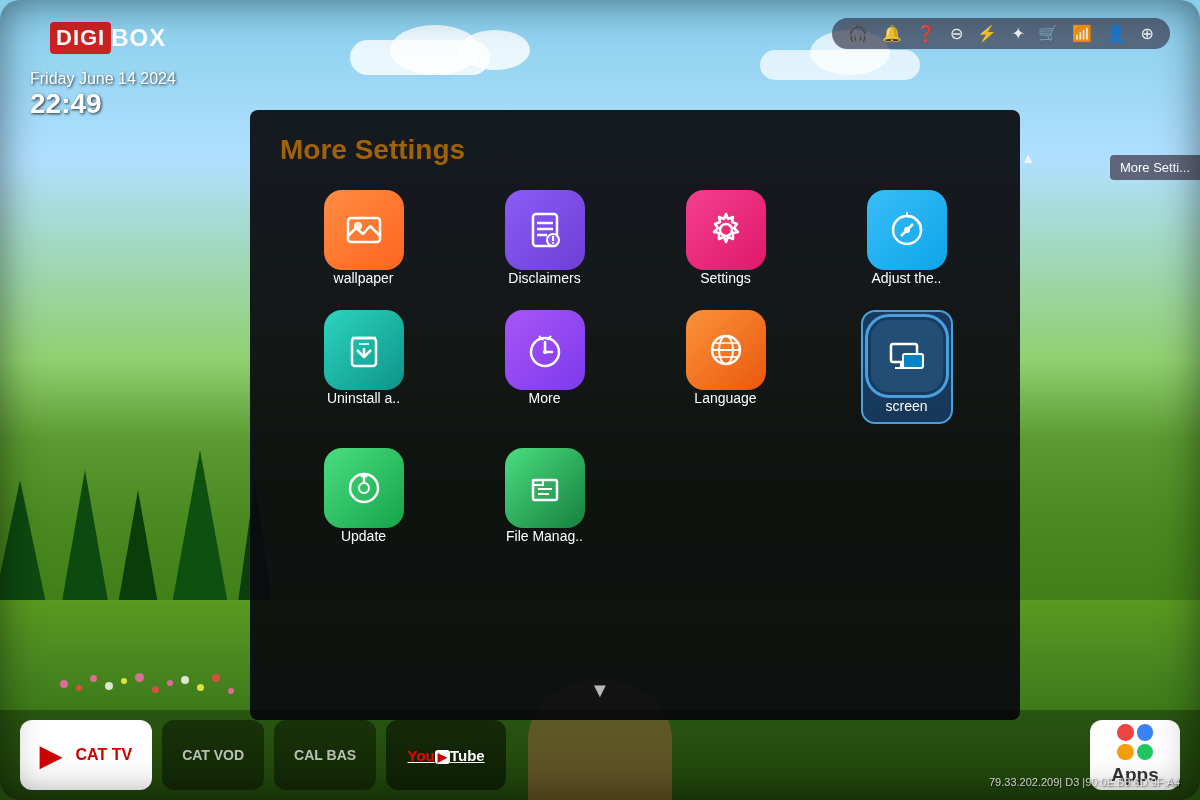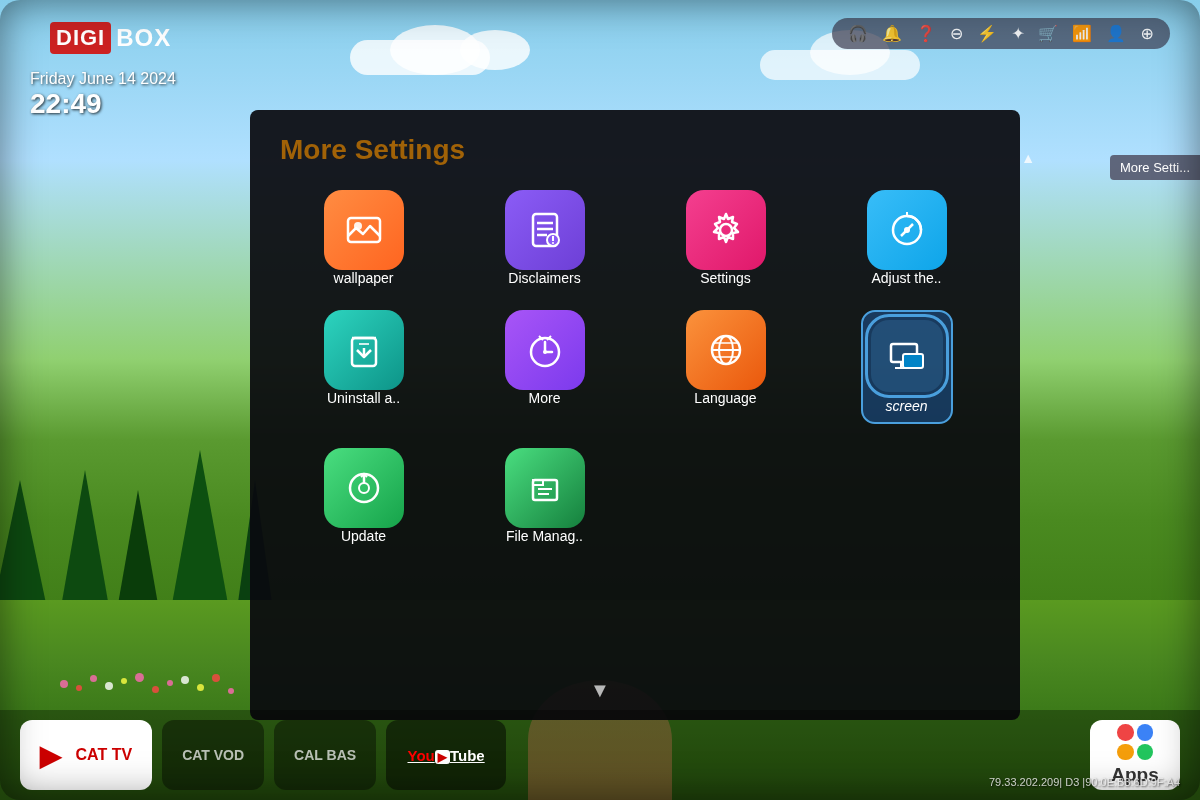--- a/index.html
+++ b/index.html
@@ -332,21 +332,21 @@
     <div style="width:7px;height:7px;background:#ffff44;border-radius:50%;margin-top:14px;"></div>
     <div style="width:8px;height:8px;background:#ff4444;border-radius:50%;margin-top:4px;"></div>
     <div style="width:6px;height:6px;background:#ff69b4;border-radius:50%;margin-top:18px;"></div>
   </div>
 
   <div style="position:absolute;bottom:0;left:44%;width:12%;height:120px;background:linear-gradient(180deg,rgba(180,140,80,0.6),rgba(160,120,60,0.8));border-radius:80% 80% 0 0;"></div>
 </div>
 
 <div class="logo">
   <span class="logo-digi">DIGI</span>
-  <span style="color:white;font-weight:900;font-size:24px;margin-left:5px;letter-spacing:1px;text-align:center;">BOX</span>
+  <span style="color:white;font-weight:900;font-size:24px;letter-spacing:1px;text-align:center;">BOX</span>
 </div>
 
 <div class="datetime">
   <div class="datetime-date">Friday June 14 2024</div>
   <div class="datetime-time">22:49</div>
 </div>
 
 <div class="top-bar">
   <span class="top-bar-icon">🎧</span>
   <span class="top-bar-icon">🔔</span>
@@ -452,21 +452,21 @@
           <ellipse cx="20" cy="20" rx="7" ry="14" fill="none" stroke="white" stroke-width="2"></ellipse>
           <line x1="6" y1="20" x2="34" y2="20" stroke="white" stroke-width="2"></line>
           <line x1="8" y1="13" x2="32" y2="13" stroke="white" stroke-width="1.5"></line>
           <line x1="8" y1="27" x2="32" y2="27" stroke="white" stroke-width="1.5"></line>
         </svg>
       </div>
       <span class="icon-label">Language</span>
     </div>
 
     <div class="settings-item selected">
-      <div style="background:rgba(30,100,180,0.45);border:2px solid #4a9fdd;border-radius:14px;padding:8px;font-style:italic;">
+      <div style="background:rgba(30,100,180,0.45);border:2px solid #4a9fdd;border-radius:14px;padding:8px;">
         <div class="icon-wrapper bg-blue2" style="width:72px;height:72px;">
           <svg width="40" height="40" viewBox="0 0 40 40" fill="none">
             <rect x="4" y="8" width="26" height="18" rx="2" fill="none" stroke="white" stroke-width="2.5"></rect>
             <rect x="16" y="18" width="20" height="14" rx="2" fill="#0284c7" stroke="white" stroke-width="2"></rect>
             <line x1="14" y1="26" x2="14" y2="32" stroke="white" stroke-width="2"></line>
             <line x1="8" y1="32" x2="20" y2="32" stroke="white" stroke-width="2"></line>
           </svg>
         </div>
         <span class="icon-label" style="display:block;text-align:center;margin-top:6px;">screen</span>
       </div>

